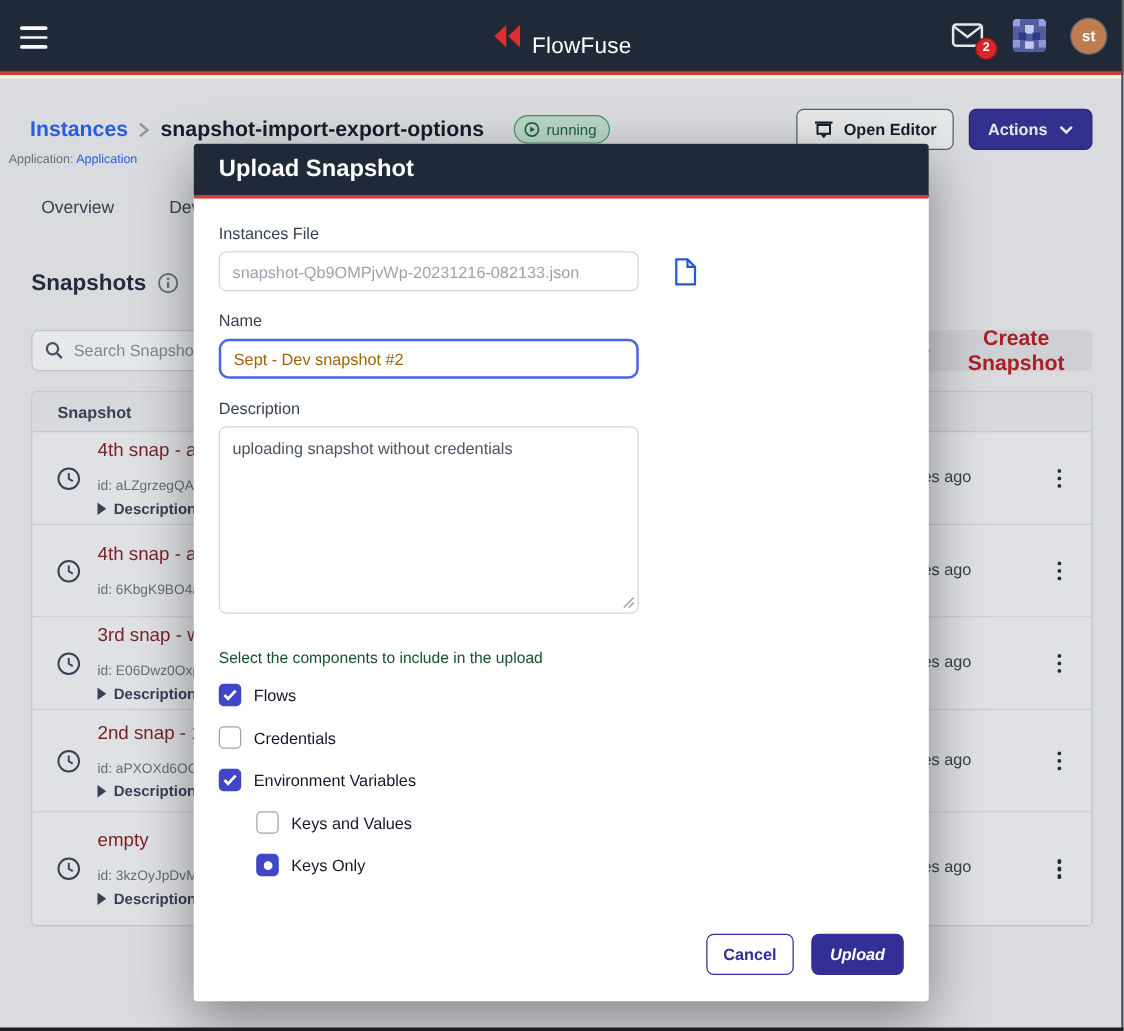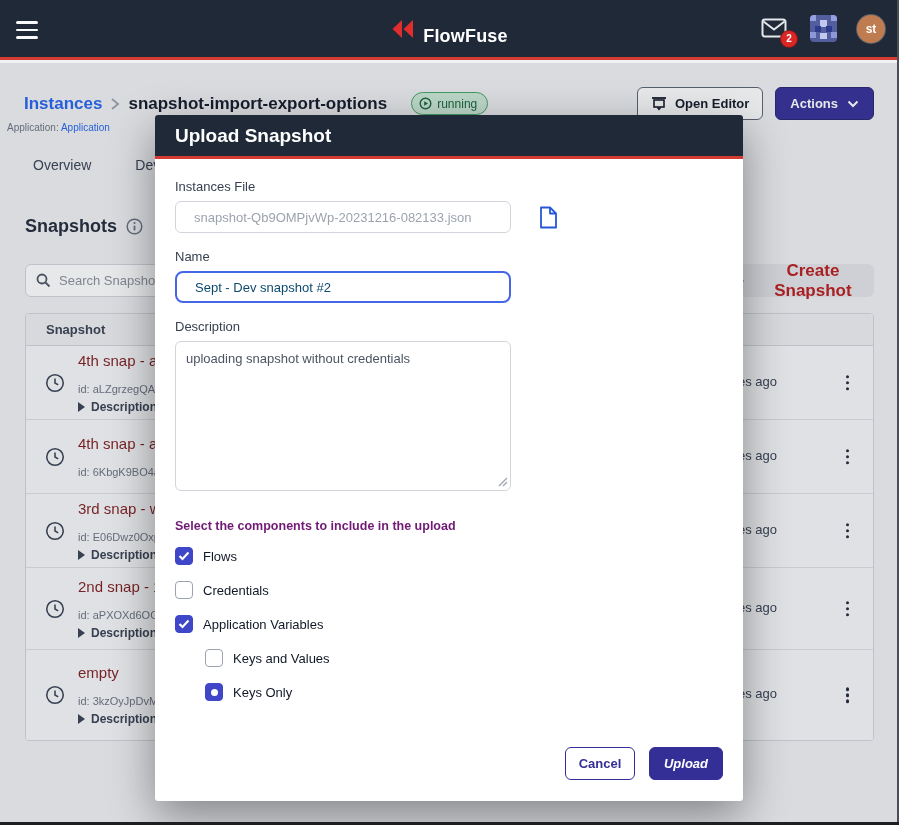--- a/index.html
+++ b/index.html
@@ -7,21 +7,21 @@
   body { font-family:"Liberation Sans","DejaVu Sans",sans-serif; }
   .app { position:relative; width:899px; height:825px; background:#F0F1F3; overflow:hidden; }
 
   
   .navbar { position:absolute; top:0; left:0; width:899px; height:60px; background:#1F2937;
             border-bottom:3px solid #D53C31; display:flex; align-items:center; z-index:30; }
   .hamburger { position:absolute; left:16px; top:18px; width:26px; height:24px; background:none; border:none;
                display:flex; flex-direction:column; justify-content:center; gap:5px; cursor:pointer; }
   .hamburger span { display:block; width:22px; height:2.5px; background:#F9FAFB; border-radius:2px; }
   .brand { position:absolute; left:0; right:0; top:0; height:57px; display:flex; align-items:center; justify-content:center; gap:8px; pointer-events:none; }
-  .brand-name { color:#FFFFFF; font-size:18px; font-weight:700; letter-spacing:.2px;margin-top:16px; }
+  .brand-name { color:#FFFFFF; font-size:18px; font-weight:400; letter-spacing:.2px;margin-top:16px; }
   .nav-right { position:absolute; right:14px; top:0; height:57px; display:flex; align-items:center; gap:20px; }
   .nav-mail { position:relative; width:30px; height:26px; cursor:pointer; }
   .nav-badge { position:absolute; right:-7px; bottom:-5px; min-width:16px; height:16px; border-radius:9px;
                background:#DC2626; color:#fff; font-size:10px; font-weight:700; display:flex; align-items:center;
                justify-content:center; padding:0 3px; box-shadow:0 0 0 1px #7F1D1D; }
   .team-icon { width:27px; height:27px; border-radius:4px; overflow:hidden; cursor:pointer; }
   .avatar { width:28px; height:28px; border-radius:50%; background:#BE7C50; color:#fff; font-size:12px; font-weight:700;
             display:flex; align-items:center; justify-content:center; cursor:pointer; box-shadow:0 0 0 1px rgba(255,255,255,.25); }
 
   
@@ -73,30 +73,30 @@
   .backdrop { position:absolute; left:0; top:63px; right:0; bottom:0; background:rgba(55,65,81,0.12); z-index:40; }
   .modal { position:absolute; left:155px; top:115px; width:588px; height:686px; background:#FFFFFF; z-index:60;
            border-radius:3px; box-shadow:0 15px 45px rgba(0,0,0,0.40); }
   .m-header { height:44px; background:#1F2937; border-bottom:3px solid #D53C31; display:flex; align-items:center;
               padding-left:20px; border-radius:3px 3px 0 0; }
   .m-header span { color:#FFFFFF; font-size:19px; font-weight:700; }
   .m-body { position:relative; padding:20px; height:639px; }
   .m-label { display:block; font-size:13px; font-weight:500; color:#374151; }
   .mt24 { margin-top:16px; }
   .file-row { margin-top:7px; display:flex; align-items:center; }
-  .m-input { width:336px; height:32px; border:1px solid #D1D5DB; border-radius:6px; padding:0 18px; font-size:13px;
-             color:#0c4a6e; font-family:inherit; background:#fff; outline:none; }
+  .m-input { width:336px; height:32px; border:1px solid #D1D5DB; border-radius:6px; padding:0 10px; font-size:13px;
+             color:#a16207; font-family:inherit; background:#fff; outline:none; }
   .m-input::placeholder { color:#9CA3AF; }
   .file-btn { margin-left:25px; background:none; border:none; cursor:pointer; padding:2px; display:flex; }
   .m-input.focused { margin-top:7px; border:2px solid #4566E5; border-radius:8px; }
   .ta-wrap { position:relative; margin-top:7px; width:336px; }
   .ta-wrap textarea { width:336px; height:150px; border:1px solid #D1D5DB; border-radius:6px; padding:9px 10px; font-size:13px;
                       color:#4B5563; font-family:inherit; resize:none; outline:none; display:block; }
   .resize-corner { position:absolute; right:3px; bottom:4px; pointer-events:none; }
-  .components { margin-top:28px; font-size:12.5px; font-weight:700; color:#701a75; }
+  .components { margin-top:28px; font-size:12.5px; font-weight:400; color:#14532d; }
   .opt { margin-top:12px; display:flex; align-items:center; gap:10px; height:22px; cursor:pointer; }
   .opt.indent { margin-left:30px; }
   .cb { width:18px; height:18px; border-radius:4px; border:1.5px solid #9CA3AF; background:#FFFFFF; display:flex;
         align-items:center; justify-content:center; flex:none; }
   .cb.on { background:#3F46C8; border-color:#3F46C8; }
   .cb .dot { width:7px; height:7px; border-radius:50%; background:#FFFFFF; }
   .opt-label { font-size:13px; color:#111827; }
   .m-footer { position:absolute; right:20px; bottom:18px; display:flex; gap:14px; }
   .btn-cancel { width:70px; height:33px; background:#FFFFFF; border:1px solid #332F96; border-radius:6px; color:#332F96;
                 font-size:13px; font-weight:700; cursor:pointer; }
@@ -373,21 +373,21 @@
         <span class="cb"></span>
         <span class="opt-label">Credentials</span>
       </div>
 
       <div class="opt">
         <span class="cb on">
           <svg width="12" height="10" viewBox="0 0 12 10">
               <polyline points="1.5,5 4.5,8 10.5,1.5" fill="none" stroke="#FFFFFF" stroke-width="2.2"></polyline>
             </svg>
         </span>
-        <span class="opt-label">Application Variables</span>
+        <span class="opt-label">Environment Variables</span>
       </div>
 
       <div class="opt indent">
         <span class="cb"></span>
         <span class="opt-label">Keys and Values</span>
       </div>
 
       <div class="opt indent">
         <span class="cb on">
           <span class="dot"></span>

